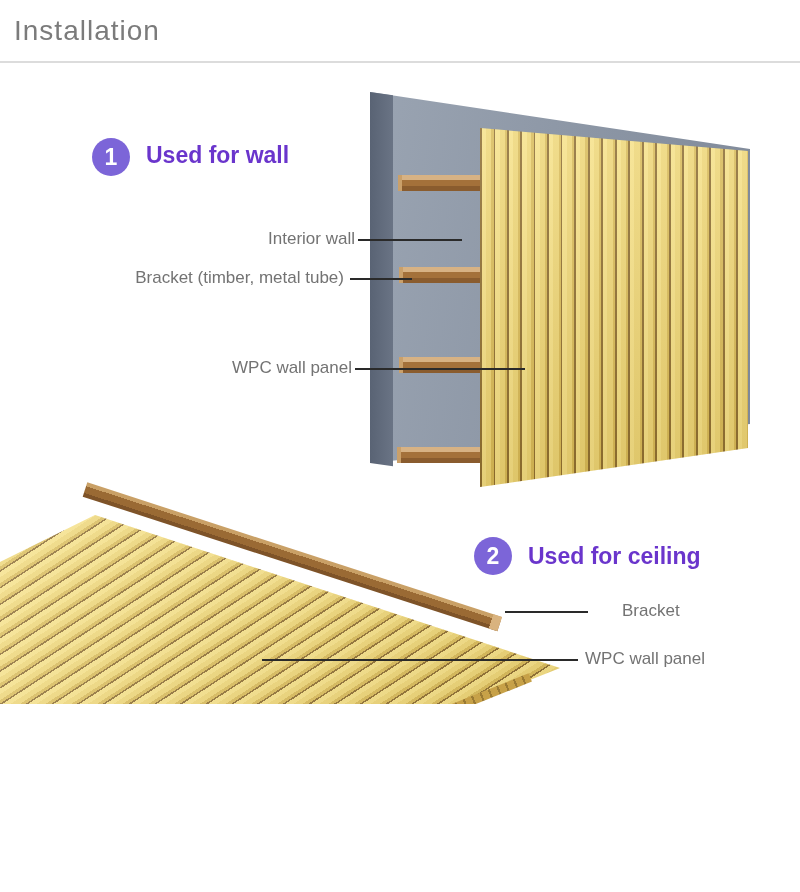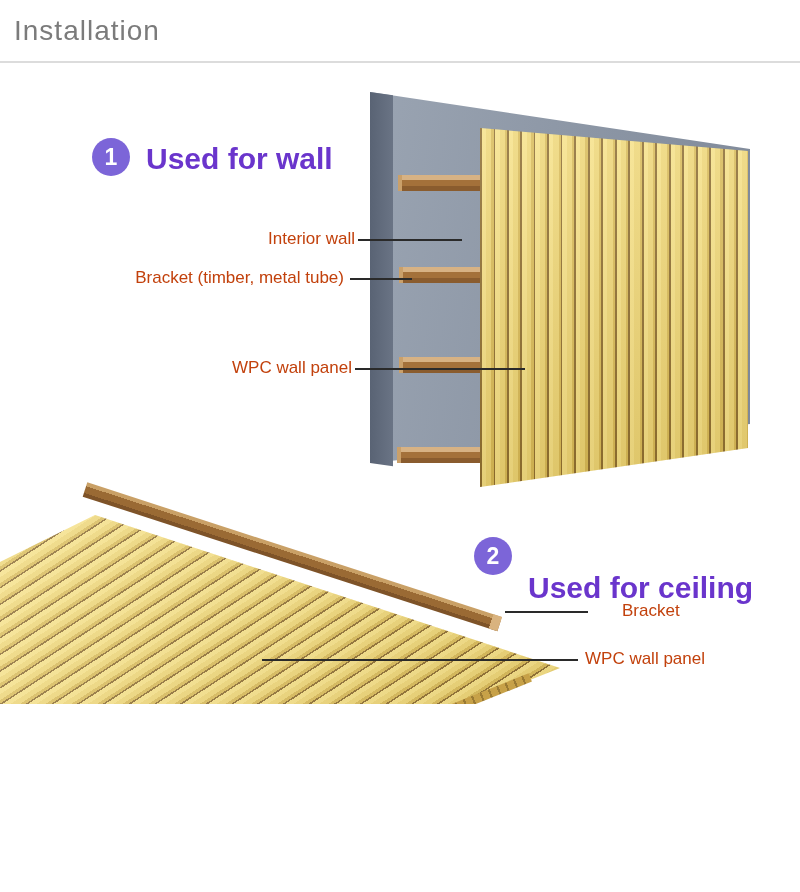--- a/index.html
+++ b/index.html
@@ -15,25 +15,25 @@
   .header-divider{
     position:absolute;left:0;top:61px;width:800px;height:2px;background:#dcdcdc;
   }
   
   .badge{
     position:absolute;width:38px;height:38px;border-radius:50%;
     background:#7c65d8;color:#ffffff;font-size:23px;font-weight:bold;
     display:flex;align-items:center;justify-content:center;
   }
   .section-title{
-    position:absolute;font-size:30px;font-weight:600;color:#6a35cc;white-space:nowrap;
+    position:absolute;font-size:23px;font-weight:600;color:#6a35cc;white-space:nowrap;
   }
   
   .lbl{
-    position:absolute;font-size:17px;color:#c2410c;white-space:nowrap;z-index:10;
+    position:absolute;font-size:17px;color:#737373;white-space:nowrap;z-index:10;
   }
   .lbl.right{text-align:right;}
   .leader{
     position:absolute;height:1.5px;background:#2a2a2a;z-index:10;
   }
   
   .wall-face{
     position:absolute;left:370px;top:92px;width:380px;height:372px;
     background:linear-gradient(100deg,#9aa4b2 0%,#7e8898 100%);
     clip-path:polygon(0 0,380px 57px,380px 332px,0 371px);
@@ -122,21 +122,21 @@
 
   <div class="joist j1"></div>
   <div class="joist j2"></div>
   <div class="joist j3"></div>
   <div class="joist j4"></div>
   <div class="joist j5"></div>
   <div class="ceiling-panel"></div>
   <div class="ceiling-edge"></div>
 
   <div class="badge" style="left:474px;top:537px;">2</div>
-  <div class="section-title" style="left:528px;top:571px;">Used for ceiling</div>
+  <div class="section-title" style="left:528px;top:543px;">Used for ceiling</div>
 
   <div class="lbl" style="left:592px;top:601px;margin-left:30px;">Bracket</div>
   <div class="leader" style="left:505px;top:611px;width:83px;"></div>
 
   <div class="lbl" style="left:585px;top:649px;">WPC wall panel</div>
   <div class="leader" style="left:262px;top:659px;width:316px;"></div>
 
 </div>
 
 </body></html>

